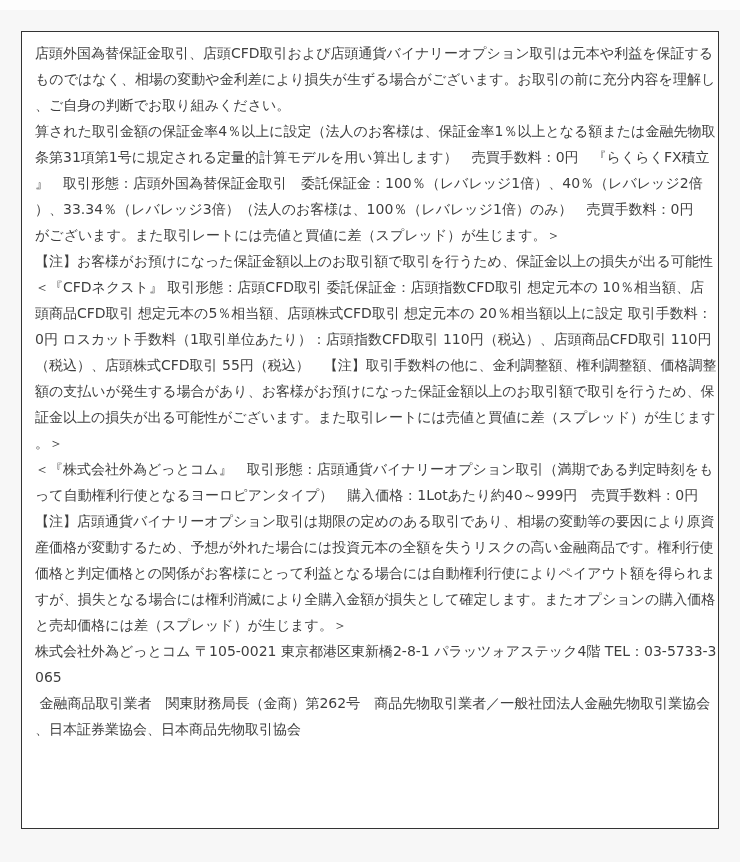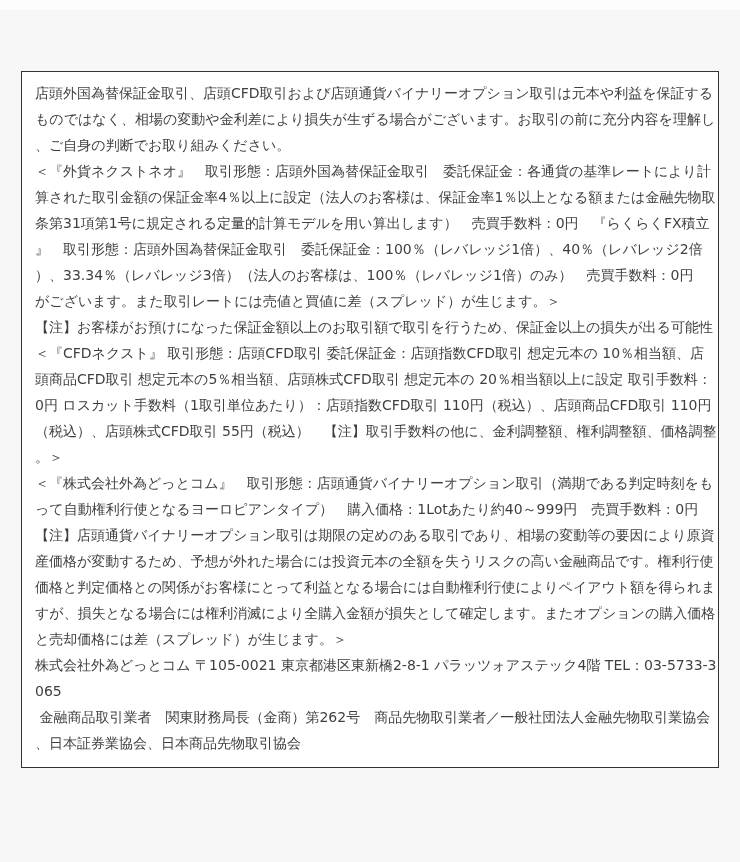--- a/index.html
+++ b/index.html
@@ -20,27 +20,26 @@
     left: 0;
     width: 740px;
     height: 10px;
     background: #fdfdfd;
   }
   .disclaimer-box {
     position: absolute;
     left: 21px;
     top: 31px;
     width: 698px;
-    height: 697px;
+    height: 798px;
     box-sizing: border-box;
     background: #ffffff;
     border: 1px solid #333333;
     padding: 8px 13px 10px 13px;
     overflow: hidden;
-    margin-top: 40px;
   }
   .lines {
     width: 100%;
   }
   .line {
     font-size: 14px;
     line-height: 26px;
     color: #3f3f3f;
     white-space: pre;
     letter-spacing: 0;
@@ -49,31 +48,32 @@
 </head>
 <body>
 
 <div class="top-strip"></div>
 
 <div class="disclaimer-box">
   <div class="lines">
       <div class="line">店頭外国為替保証金取引、店頭CFD取引および店頭通貨バイナリーオプション取引は元本や利益を保証する</div>
       <div class="line">ものではなく、相場の変動や金利差により損失が生ずる場合がございます。お取引の前に充分内容を理解し</div>
       <div class="line">、ご自身の判断でお取り組みください。</div>
-      <div class="line">＜『外貨ネクストネオ』　取引形態：店頭外国為替保証金取引　委託保証金：各通貨の基準レートにより計</div>
       <div class="line">算された取引金額の保証金率4％以上に設定（法人のお客様は、保証金率1％以上となる額または金融先物取</div>
       <div class="line">条第31項第1号に規定される定量的計算モデルを用い算出します）　売買手数料：0円　『らくらくFX積立</div>
       <div class="line">』　取引形態：店頭外国為替保証金取引　委託保証金：100％（レバレッジ1倍）、40％（レバレッジ2倍</div>
       <div class="line">）、33.34％（レバレッジ3倍）（法人のお客様は、100％（レバレッジ1倍）のみ）　売買手数料：0円</div>
       <div class="line">がございます。また取引レートには売値と買値に差（スプレッド）が生じます。＞</div>
       <div class="line">【注】お客様がお預けになった保証金額以上のお取引額で取引を行うため、保証金以上の損失が出る可能性</div>
       <div class="line">＜『CFDネクスト』 取引形態：店頭CFD取引 委託保証金：店頭指数CFD取引 想定元本の 10％相当額、店</div>
       <div class="line">頭商品CFD取引 想定元本の5％相当額、店頭株式CFD取引 想定元本の 20％相当額以上に設定 取引手数料：</div>
       <div class="line">0円 ロスカット手数料（1取引単位あたり）：店頭指数CFD取引 110円（税込）、店頭商品CFD取引 110円</div>
       <div class="line">（税込）、店頭株式CFD取引 55円（税込）　【注】取引手数料の他に、金利調整額、権利調整額、価格調整</div>
+      <div class="line">額の支払いが発生する場合があり、お客様がお預けになった保証金額以上のお取引額で取引を行うため、保</div>
+      <div class="line">証金以上の損失が出る可能性がございます。また取引レートには売値と買値に差（スプレッド）が生じます</div>
       <div class="line">。＞</div>
       <div class="line">＜『株式会社外為どっとコム』　取引形態：店頭通貨バイナリーオプション取引（満期である判定時刻をも</div>
       <div class="line">って自動権利行使となるヨーロピアンタイプ）　購入価格：1Lotあたり約40～999円　売買手数料：0円</div>
       <div class="line">【注】店頭通貨バイナリーオプション取引は期限の定めのある取引であり、相場の変動等の要因により原資</div>
       <div class="line">産価格が変動するため、予想が外れた場合には投資元本の全額を失うリスクの高い金融商品です。権利行使</div>
       <div class="line">価格と判定価格との関係がお客様にとって利益となる場合には自動権利行使によりペイアウト額を得られま</div>
       <div class="line">すが、損失となる場合には権利消滅により全購入金額が損失として確定します。またオプションの購入価格</div>
       <div class="line">と売却価格には差（スプレッド）が生じます。＞</div>
       <div class="line">株式会社外為どっとコム 〒105-0021 東京都港区東新橋2-8-1 パラッツォアステック4階 TEL：03-5733-3</div>
       <div class="line">065</div>

